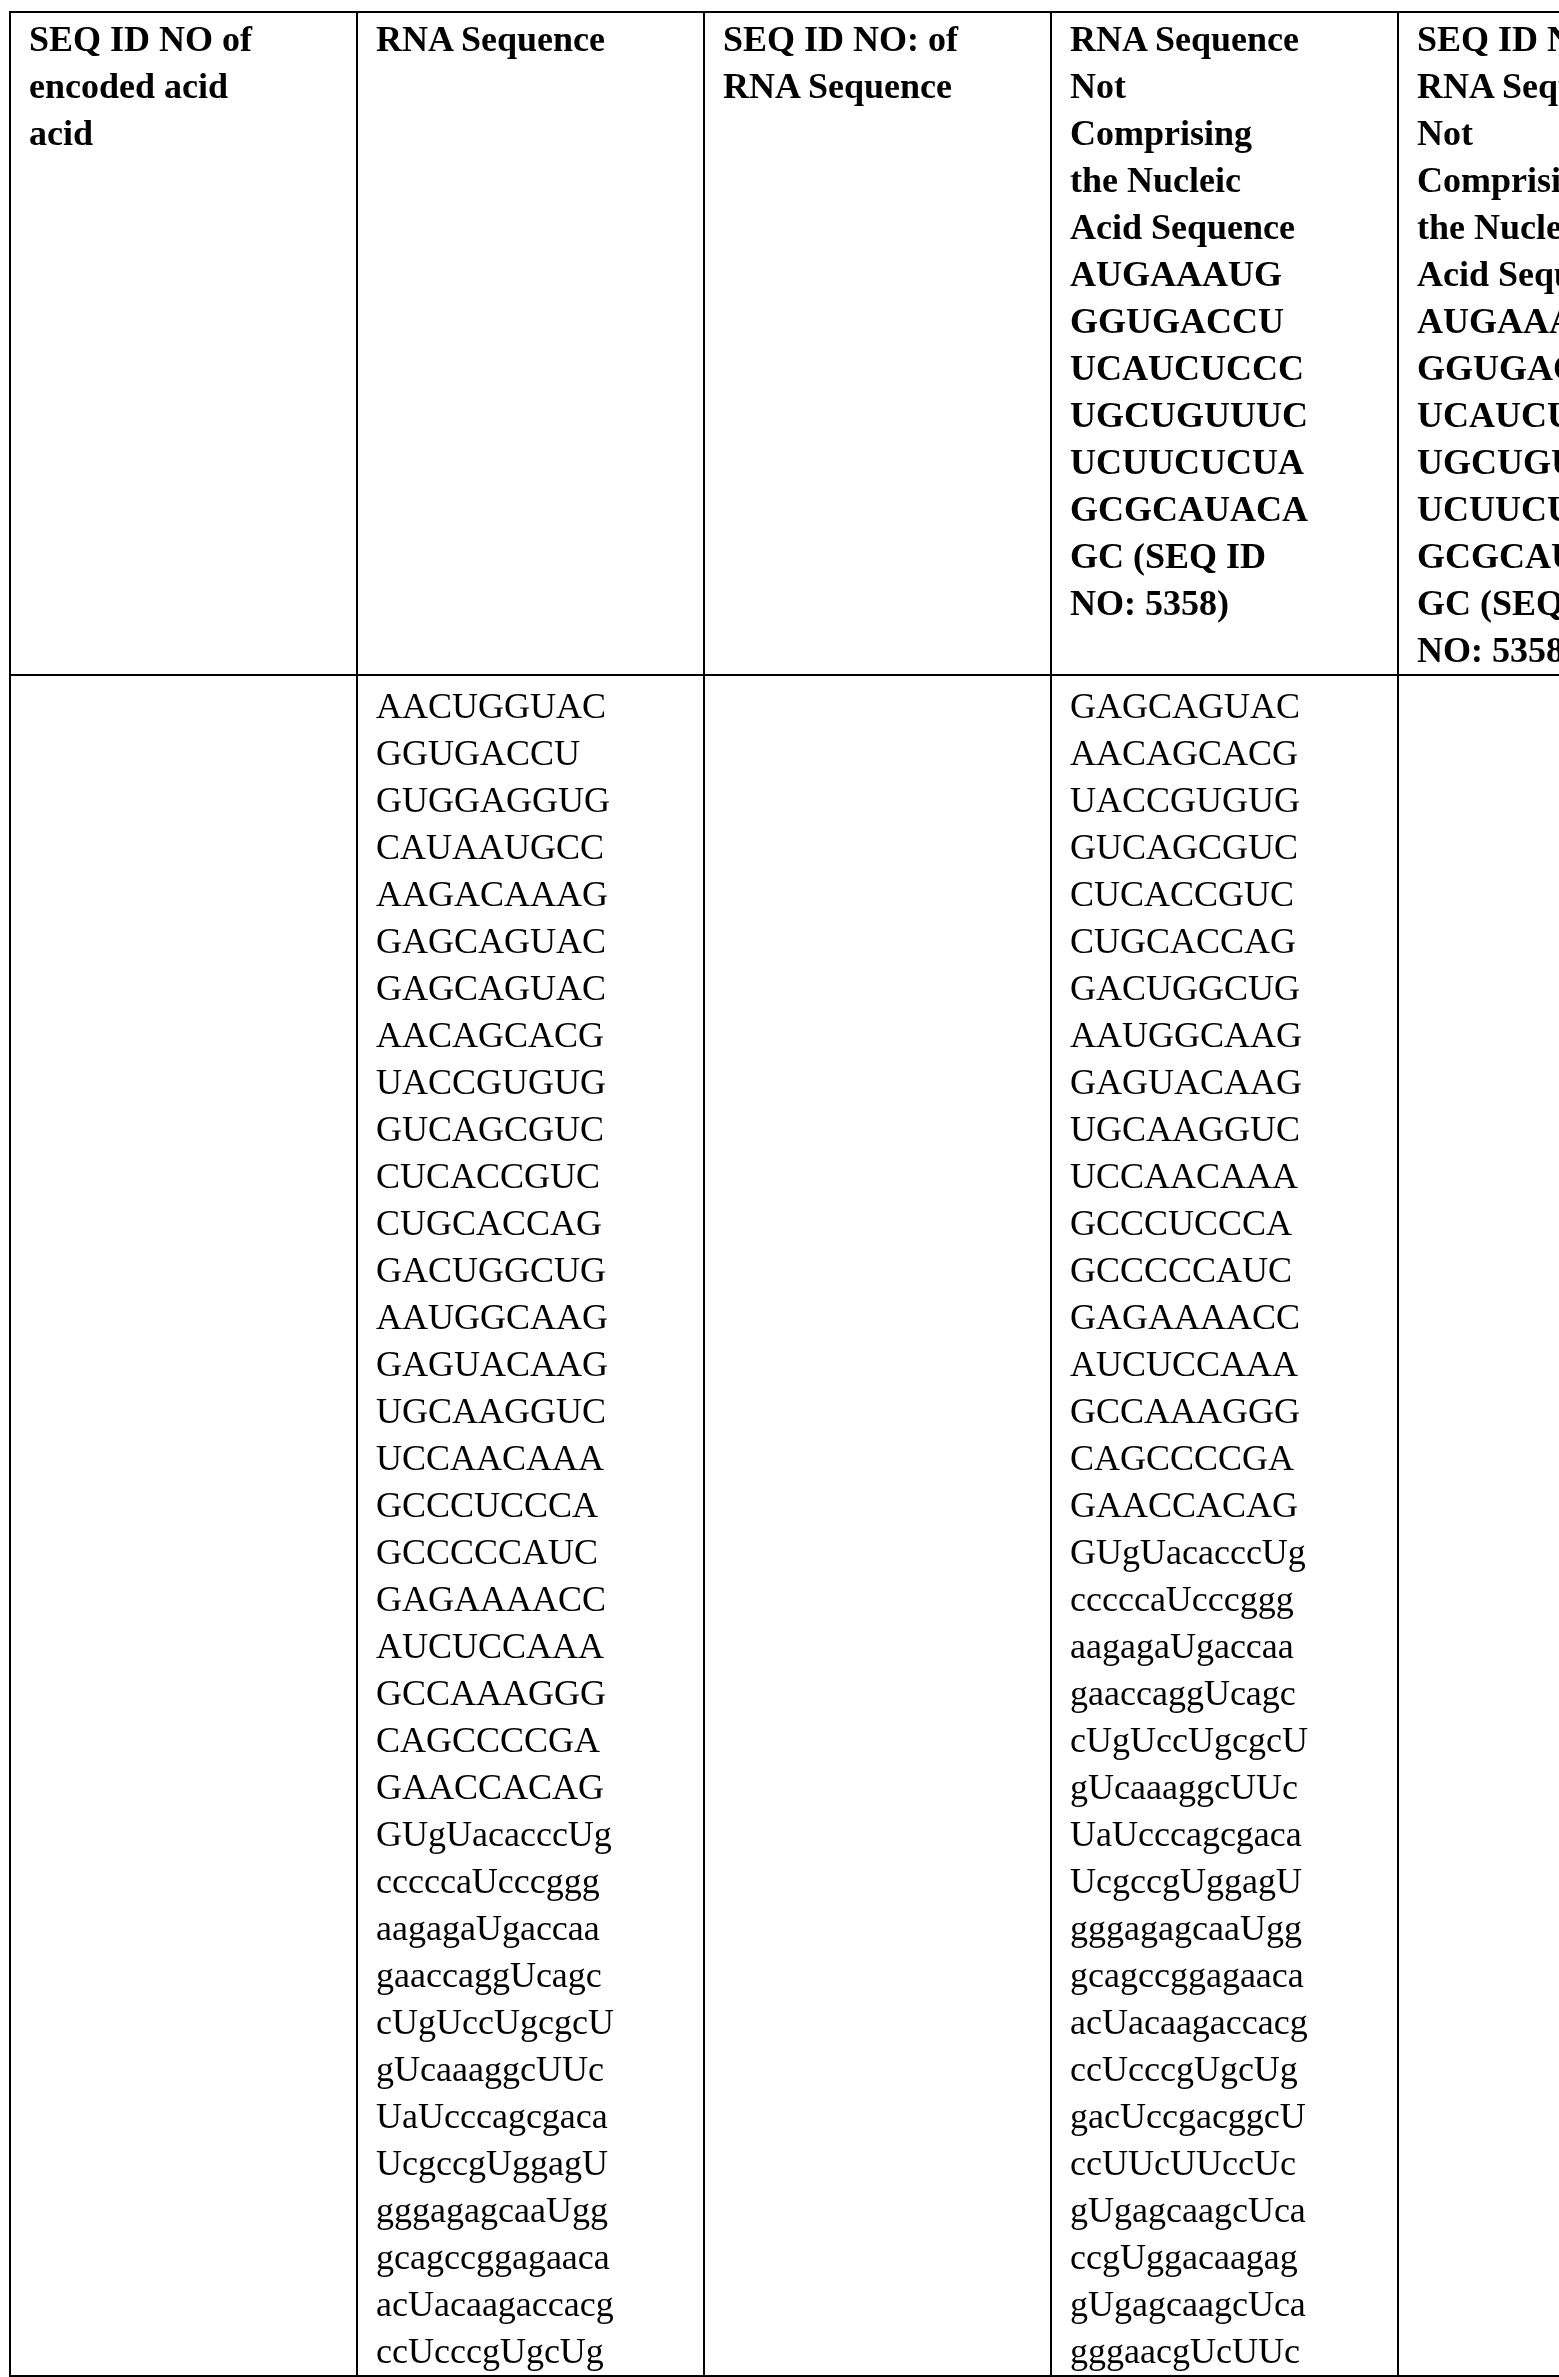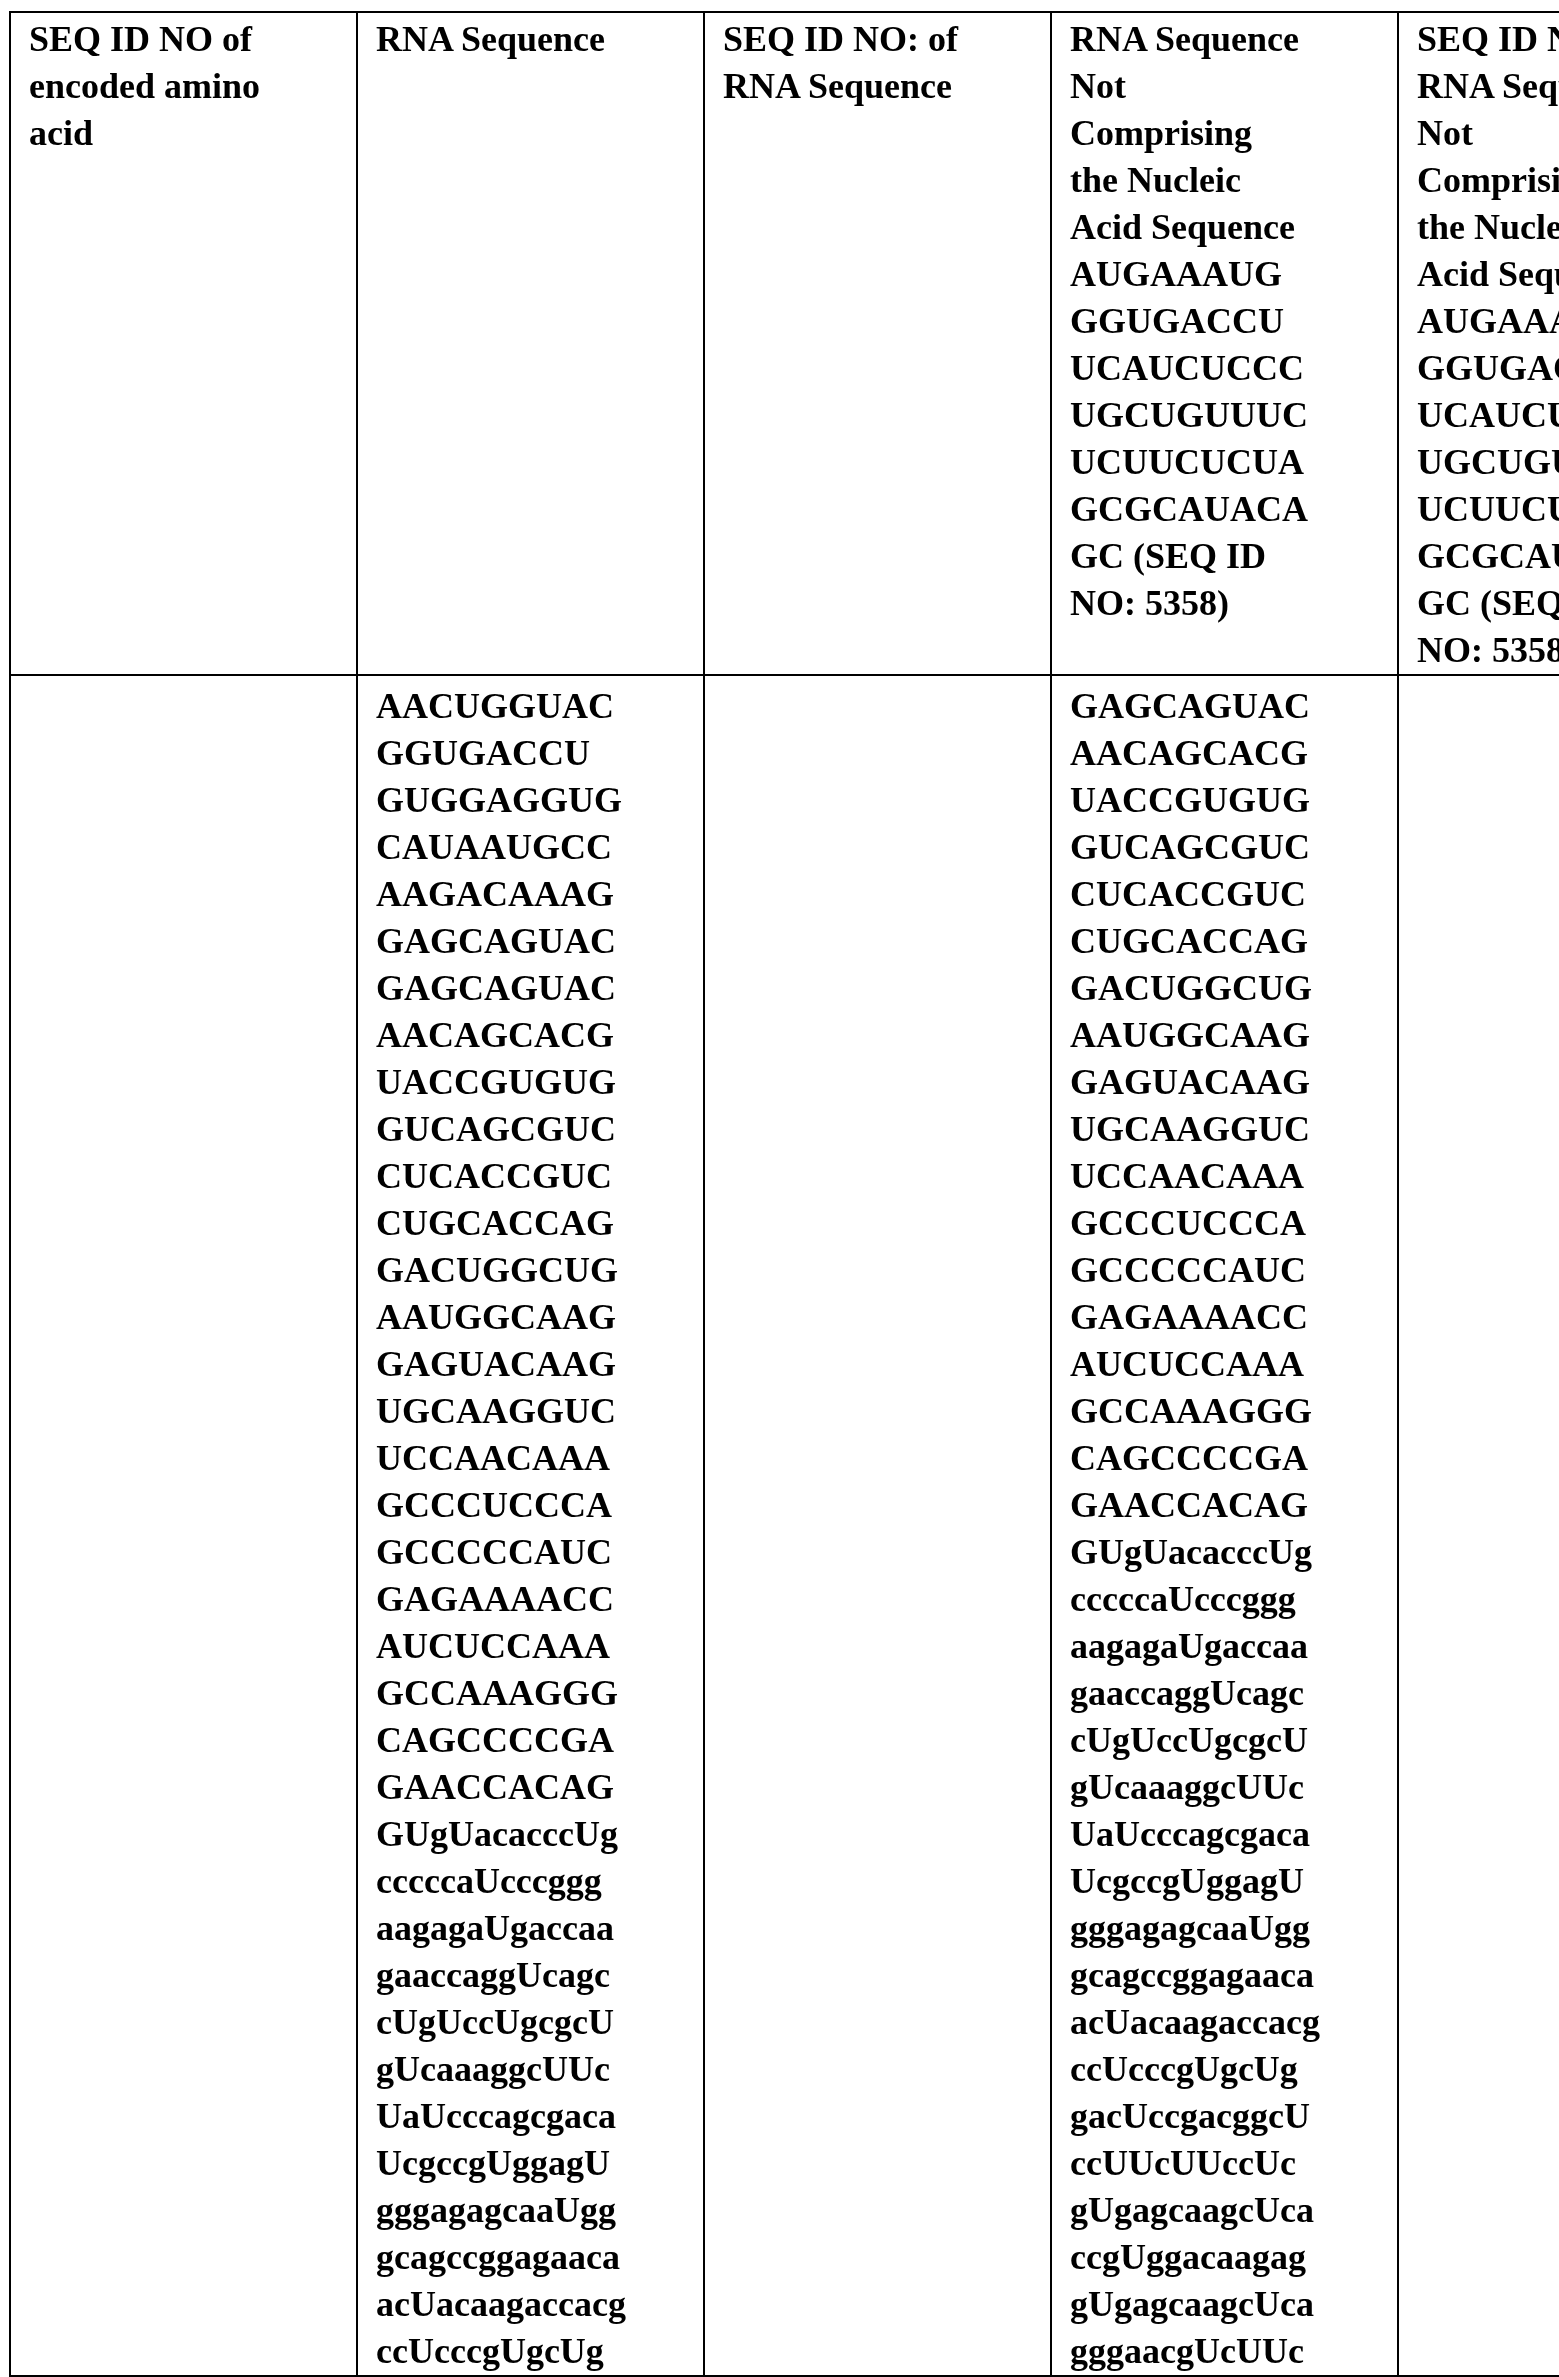--- a/index.html
+++ b/index.html
@@ -19,39 +19,39 @@
   }
   .tbl th {
     font-weight: bold;
     font-size: 36px;
     line-height: 47px;
     height: 650px;
   }
   .tbl td {
     font-size: 36px;
     line-height: 47px;
-    font-weight: bold;
+    font-weight: normal;
     padding-top: 7.2px;
   }
   .line { display: block; white-space: nowrap; }
   .col1 { width: 309px; margin-left: 17px; }
   .col2 { width: 309px; }
   .col3 { width: 309px; }
   .col4 { width: 309px; }
   .col5 { width: 309px; }
 </style>
 </head>
 <body>
 
 <table class="tbl">
   <thead>
     <tr>
       <th class="col1">
           <span class="line">SEQ ID NO of</span>
-          <span class="line">encoded amino</span>
+          <span class="line">encoded acid</span>
           <span class="line">acid</span>
         </th>
       <th class="col2">
           <span class="line">RNA Sequence</span>
         </th>
       <th class="col3">
           <span class="line">SEQ ID NO: of</span>
           <span class="line">RNA Sequence</span>
         </th>
       <th class="col4">

